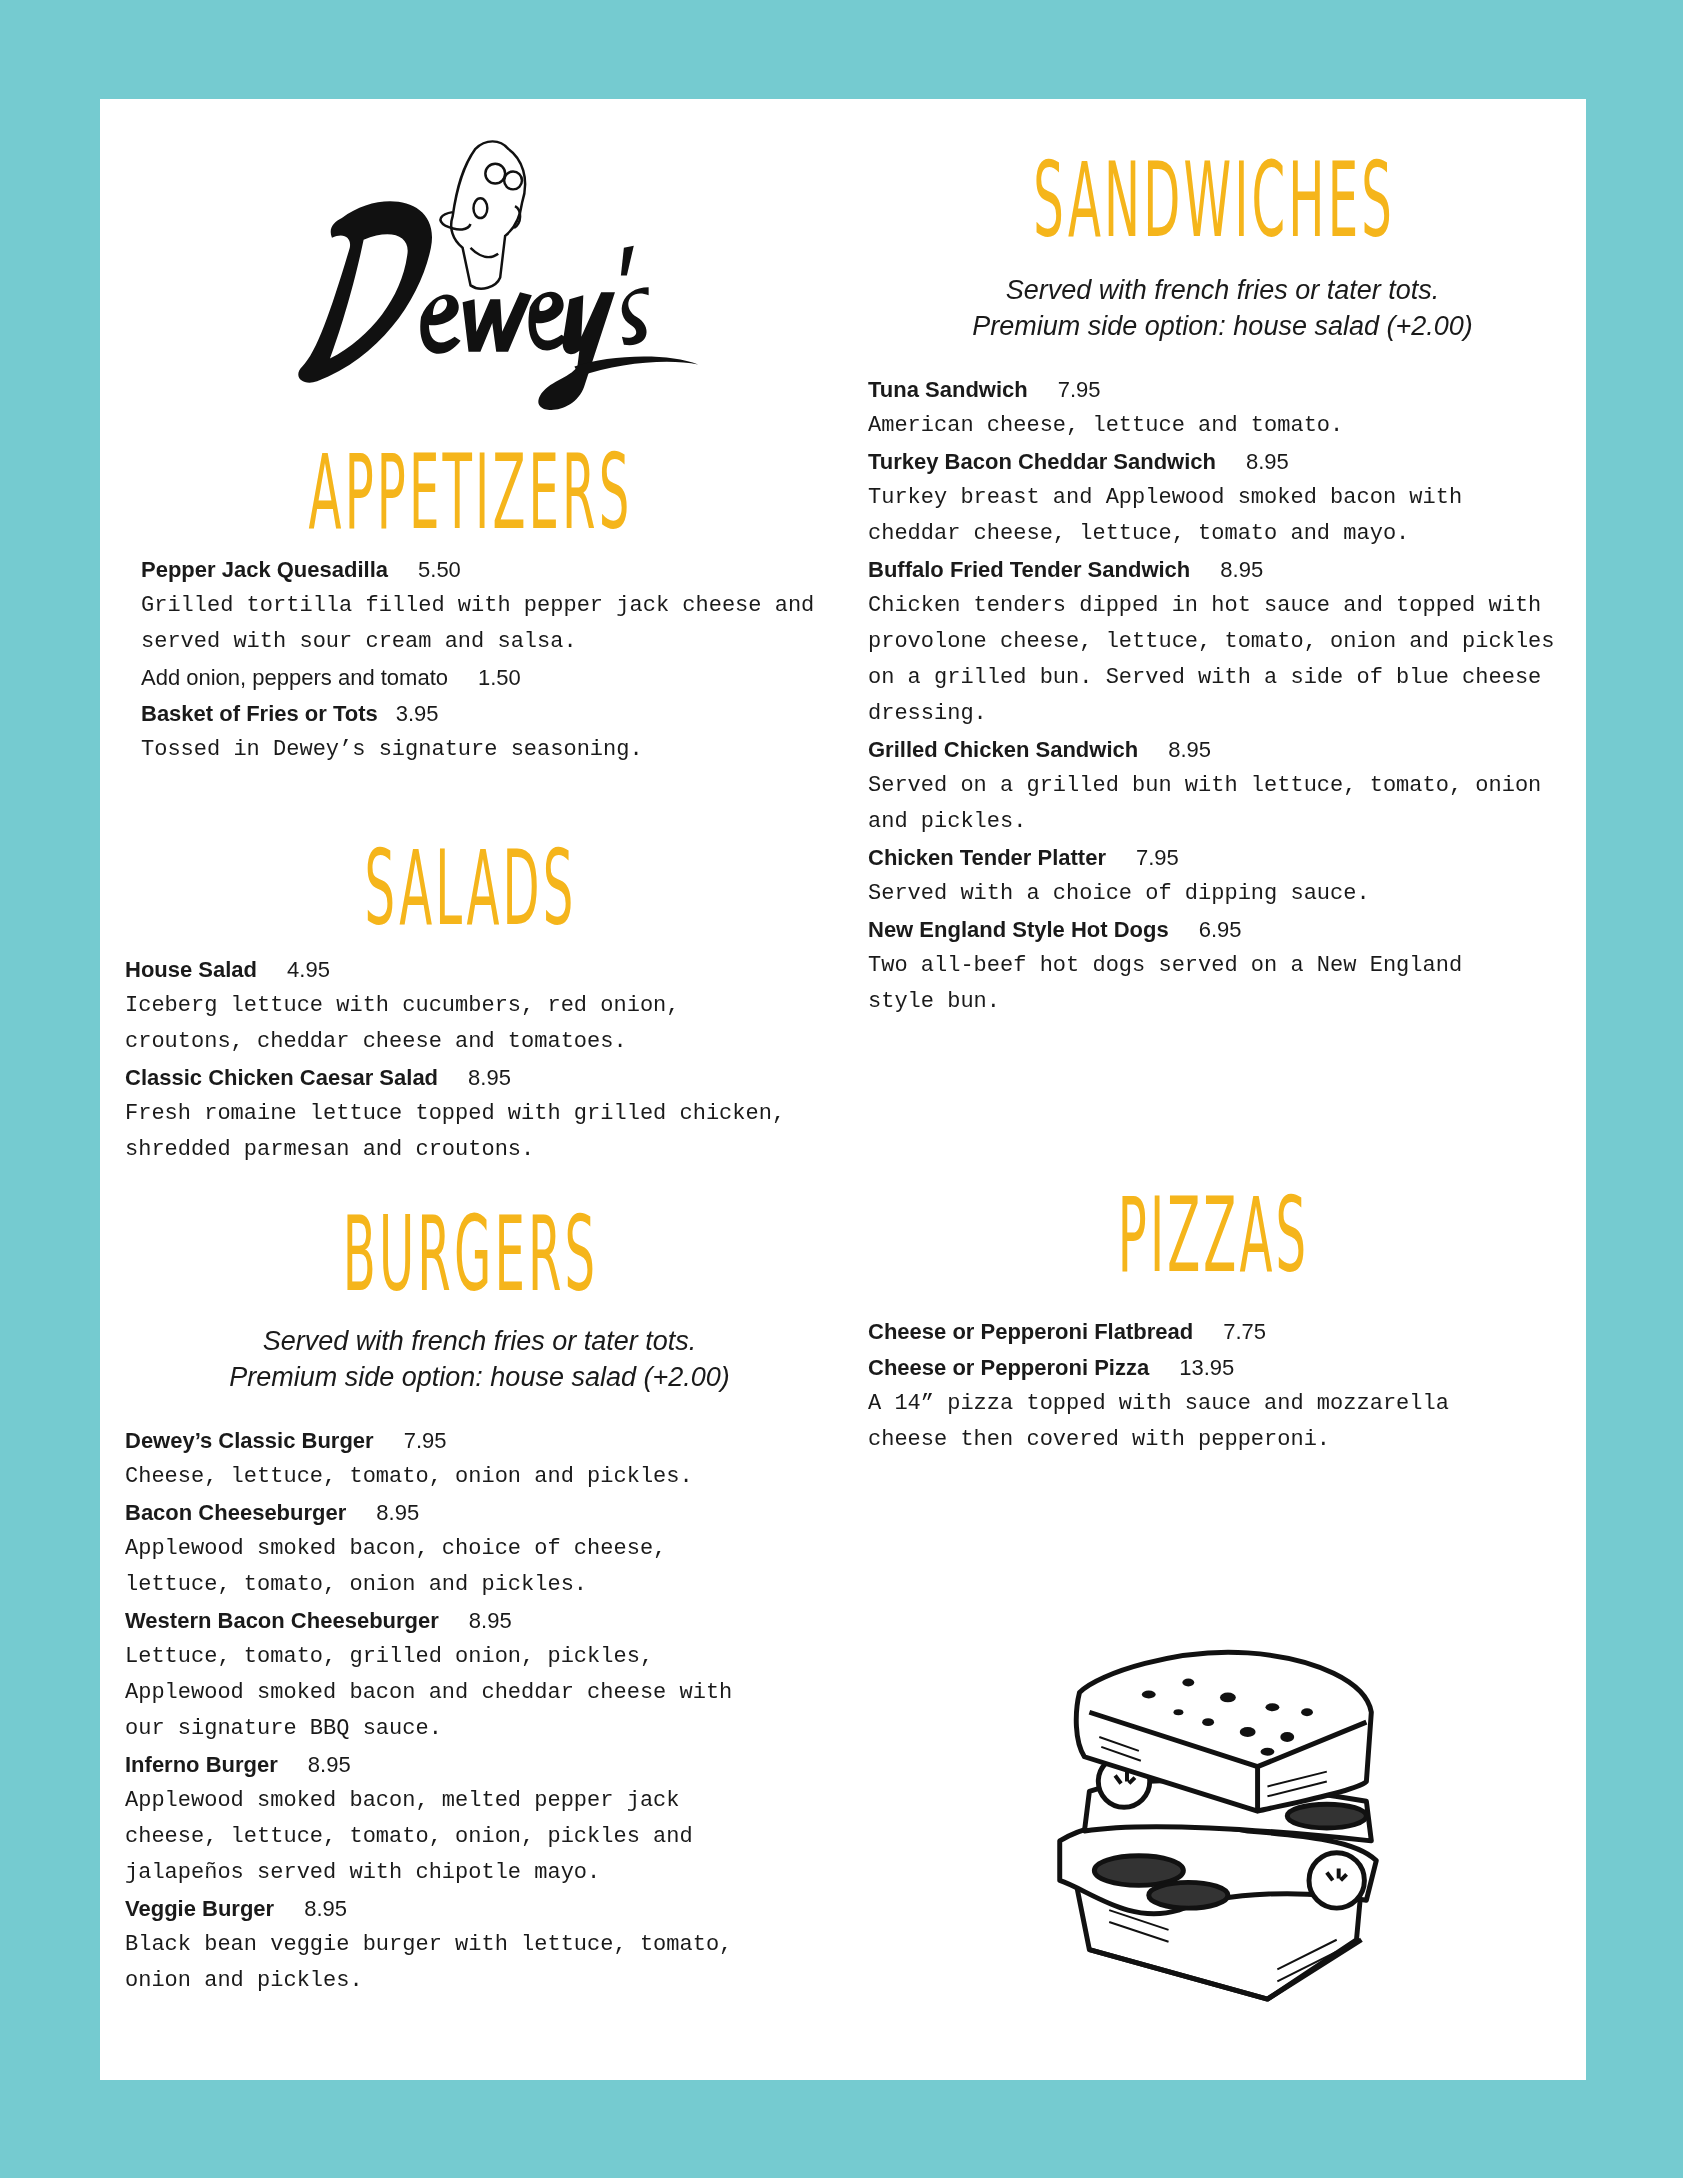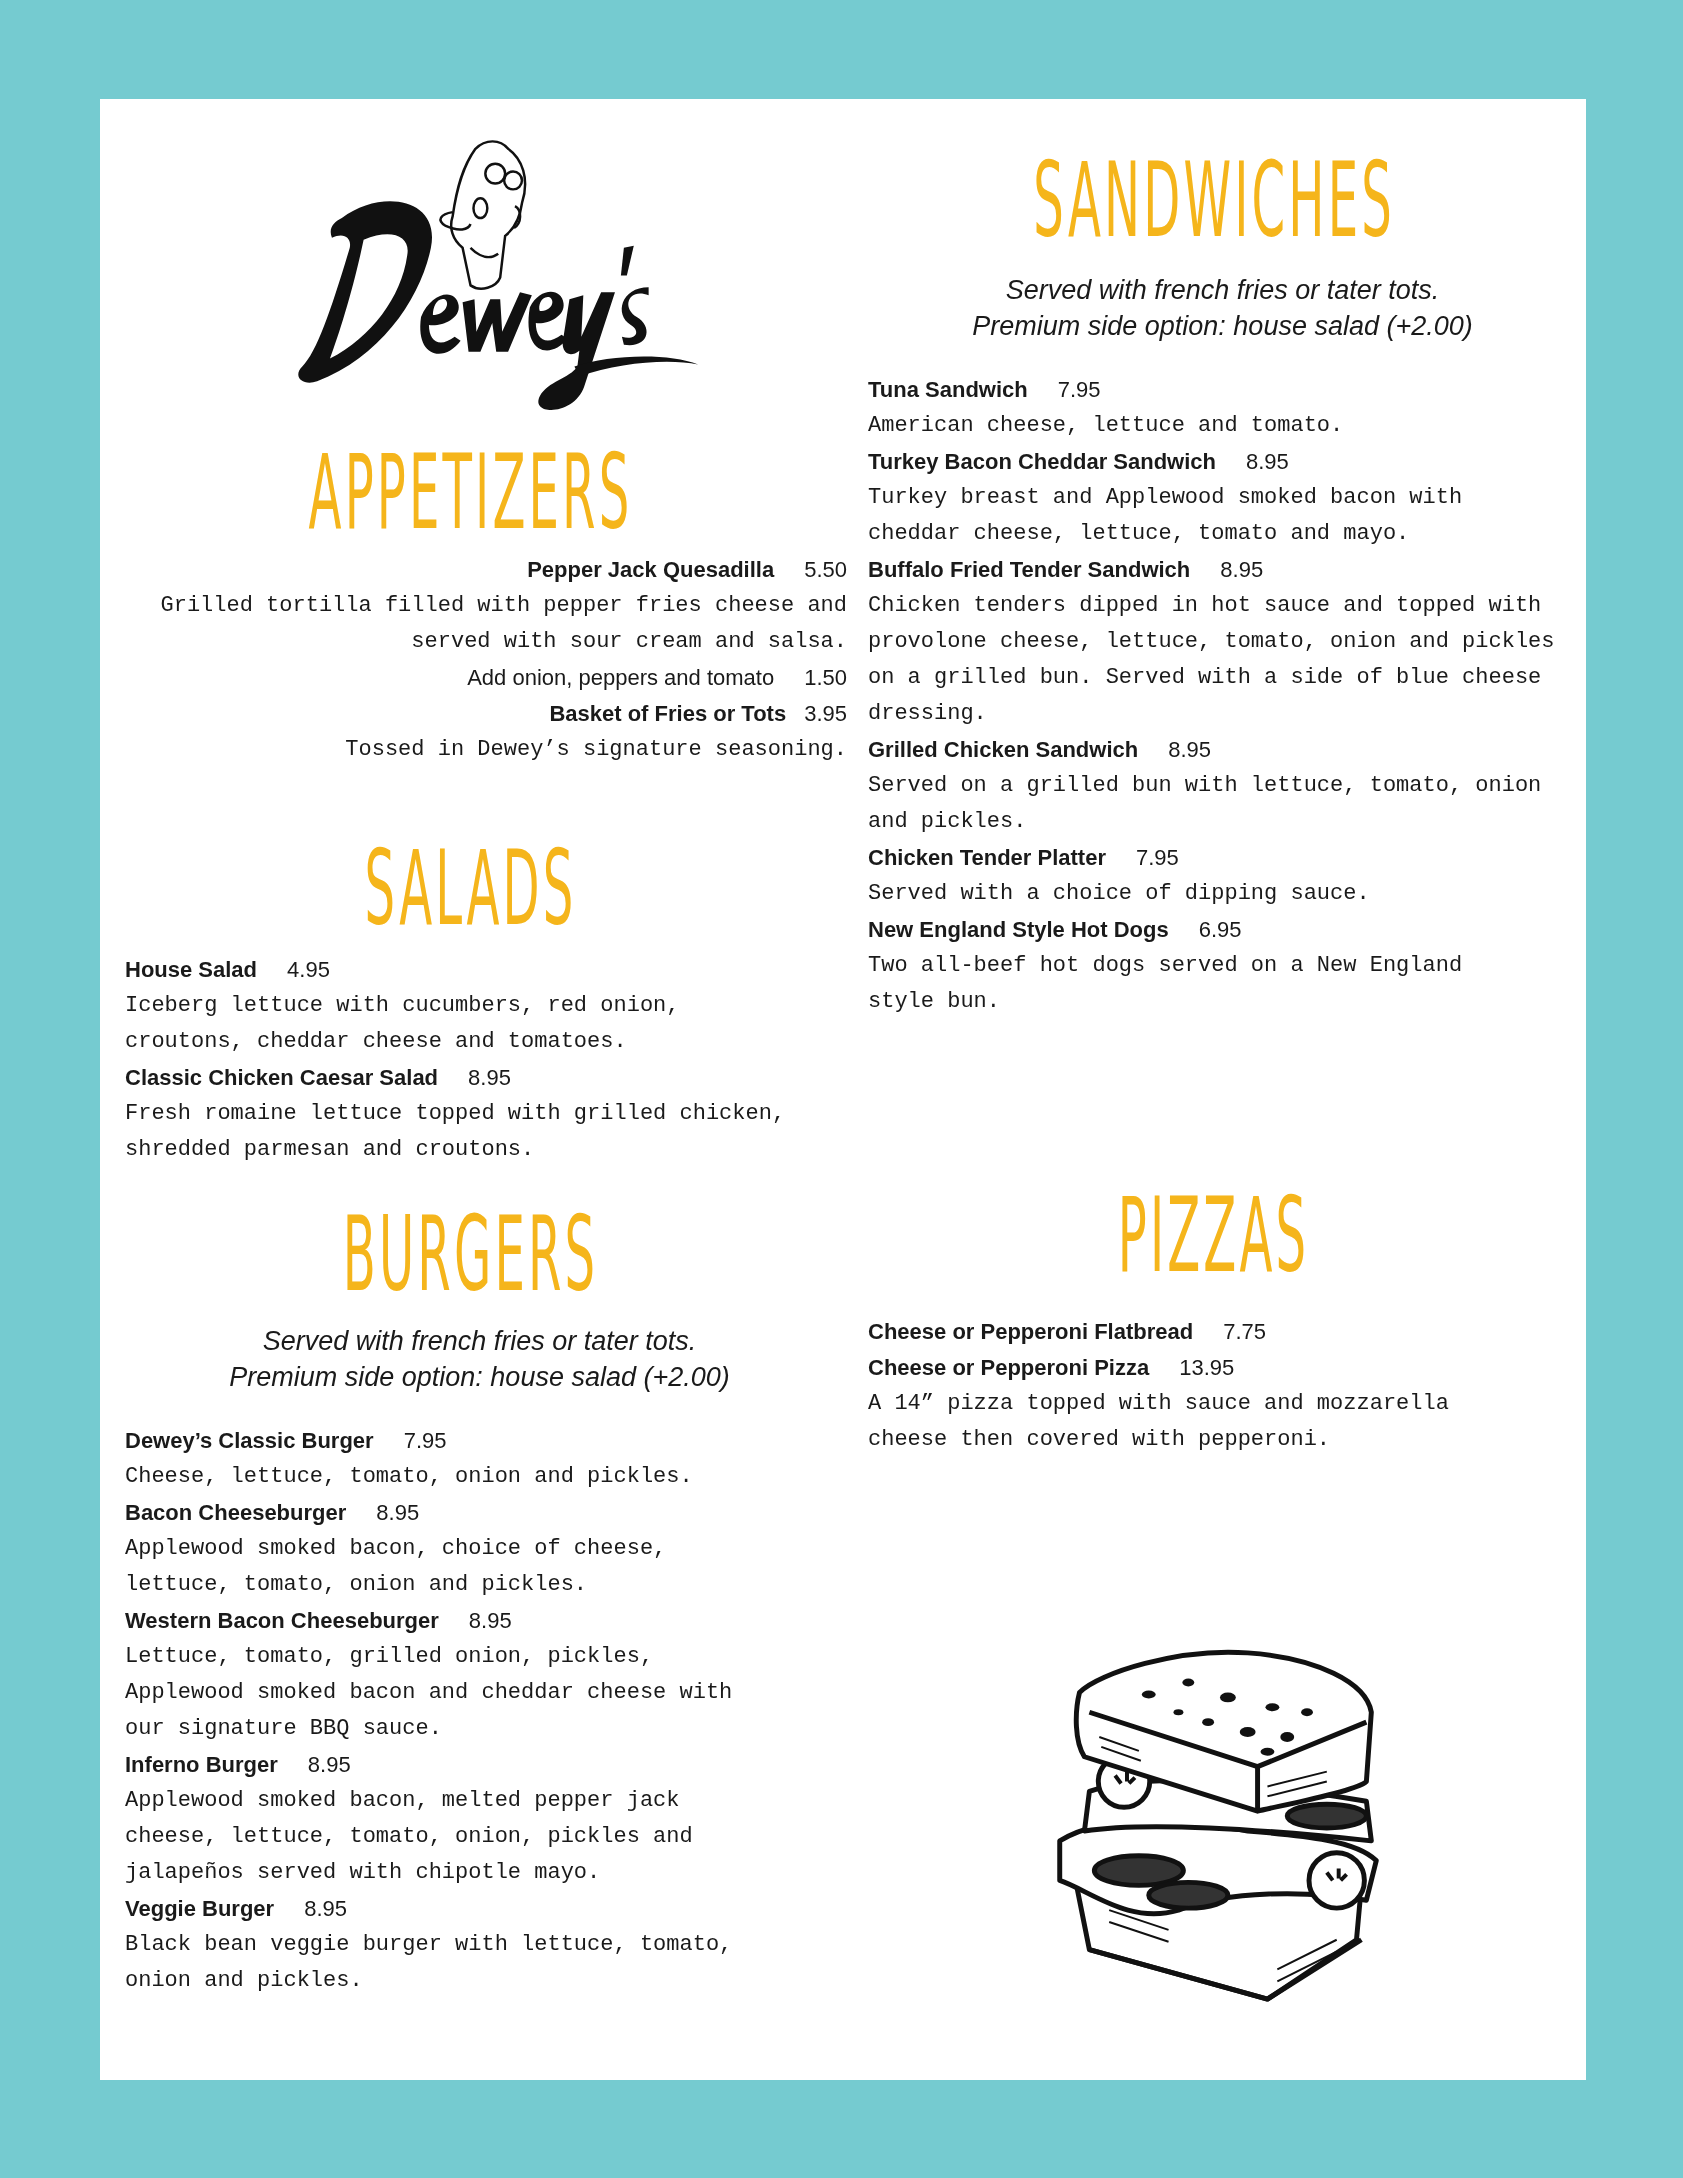--- a/index.html
+++ b/index.html
@@ -81,24 +81,24 @@
       <path d="M340 172 L354 168 L352 210 L372 165 L386 165 L355 260 C345 290,300 290,310 270 C318 255,340 252,348 240 L350 224 C340 232,330 226,334 210 Z"></path>
       <path d="M395 120 L405 118 L398 148 L392 148 Z"></path>
       <path d="M420 168 C400 160,392 180,408 190 C425 200,420 222,395 218 L393 210 C408 214,412 204,402 198 C385 188,392 160,420 160 Z"></path>
       <path d="M345 240 C380 228,440 226,470 238 C440 232,390 236,350 250 Z"></path>
     </g>
   </svg>
 </div>
 
 <h2 class="heading" style="left:124px; top:441px; width:693px; font-size:103px;">APPETIZERS</h2>
 
-<ul class="items" style="left:134px; top:552px; width:713px;text-align:right;">
+<ul class="items" style="left:141px; top:552px; width:713px;">
   <li>
     <span class="item-title">Pepper Jack Quesadilla</span><span class="item-price">5.50</span>
-    <span class="item-desc">Grilled tortilla filled with pepper fries cheese and served with sour cream and salsa.</span>
+    <span class="item-desc">Grilled tortilla filled with pepper jack cheese and served with sour cream and salsa.</span>
     <span class="addon"><span>Add onion, peppers and tomato</span><span class="item-price">1.50</span></span>
   </li>
   <li>
     <span class="item-title">Basket of Fries or Tots</span><span class="item-price" style="margin-left:18px">3.95</span>
     <span class="item-desc">Tossed in Dewey’s signature seasoning.</span>
   </li>
 </ul>
 
 <h2 class="heading" style="left:124px; top:837px; width:693px; font-size:103px;">SALADS</h2>
 

